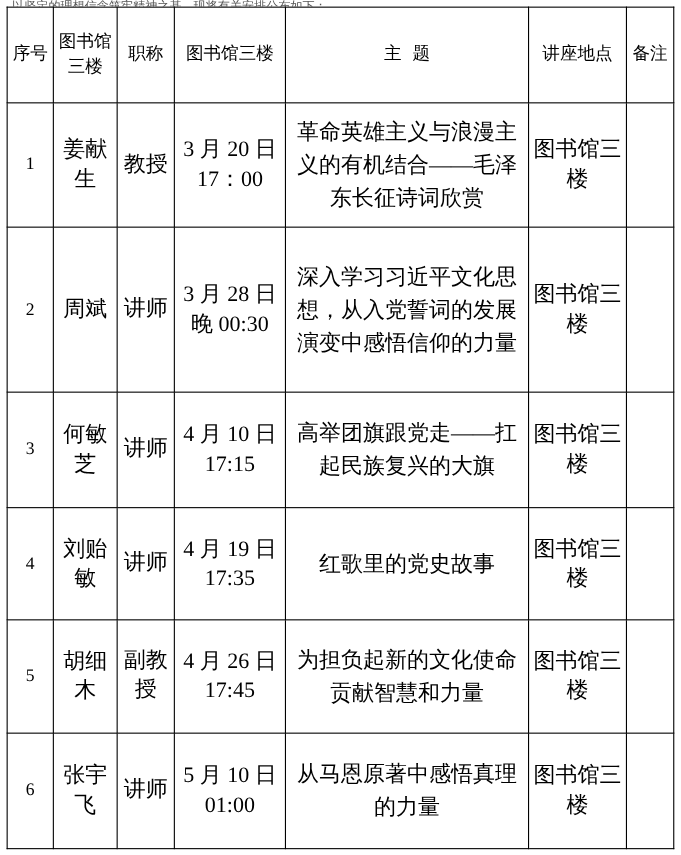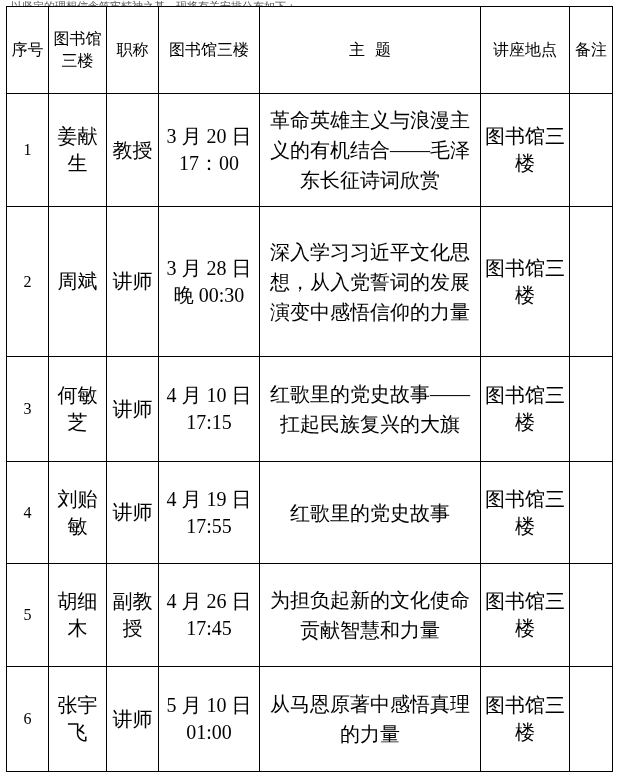--- a/index.html
+++ b/index.html
@@ -72,20 +72,21 @@
   }
   td.seq {
     font-size: 16px;
   }
   td.name {
     line-height: 27px;
     letter-spacing: 0px;
   }
   td.jobtitle {
     line-height: 27px;
+    font-family: Liberation Mono, monospace;
   }
   td.time {
     line-height: 27px;
   }
   td.topic {
     text-align: center;
     line-height: 30px;
     padding-left: 8px;
     padding-right: 8px;
   }
@@ -147,29 +148,29 @@
         <td class="time">3 月 28 日 晚 00:30</td>
         <td class="topic">深入学习习近平文化思想，从入党誓词的发展演变中感悟信仰的力量</td>
         <td class="place">图书馆三楼</td>
         <td class="note"></td>
       </tr>
       <tr class="r3">
         <td class="seq">3</td>
         <td class="name">何敏芝</td>
         <td class="jobtitle">讲师</td>
         <td class="time">4 月 10 日 17:15</td>
-        <td class="topic">红歌里的党史故事——扛起民族复兴的大旗</td>
+        <td class="topic">高举团旗跟党走——扛起民族复兴的大旗</td>
         <td class="place">图书馆三楼</td>
         <td class="note"></td>
       </tr>
       <tr class="r4">
         <td class="seq">4</td>
         <td class="name">刘贻敏</td>
         <td class="jobtitle">讲师</td>
-        <td class="time">4 月 19 日 17:55</td>
+        <td class="time">4 月 19 日 17:35</td>
         <td class="topic">红歌里的党史故事</td>
         <td class="place">图书馆三楼</td>
         <td class="note"></td>
       </tr>
       <tr class="r5">
         <td class="seq">5</td>
         <td class="name">胡细木</td>
         <td class="jobtitle">副教授</td>
         <td class="time">4 月 26 日 17:45</td>
         <td class="topic">为担负起新的文化使命贡献智慧和力量</td>

